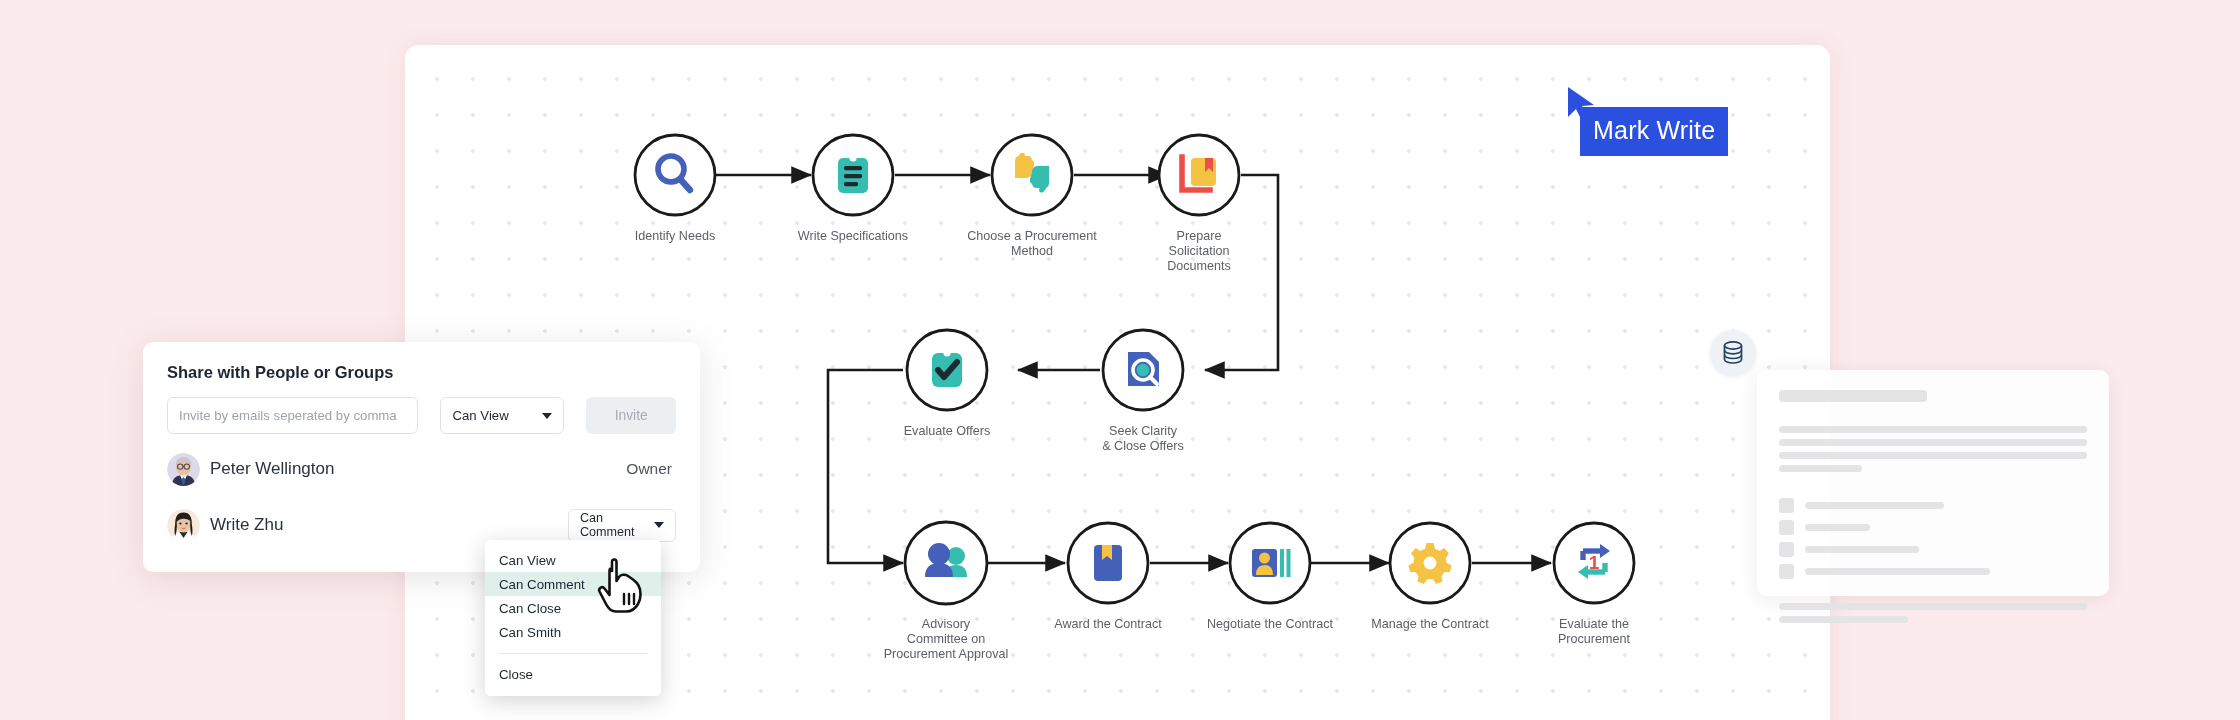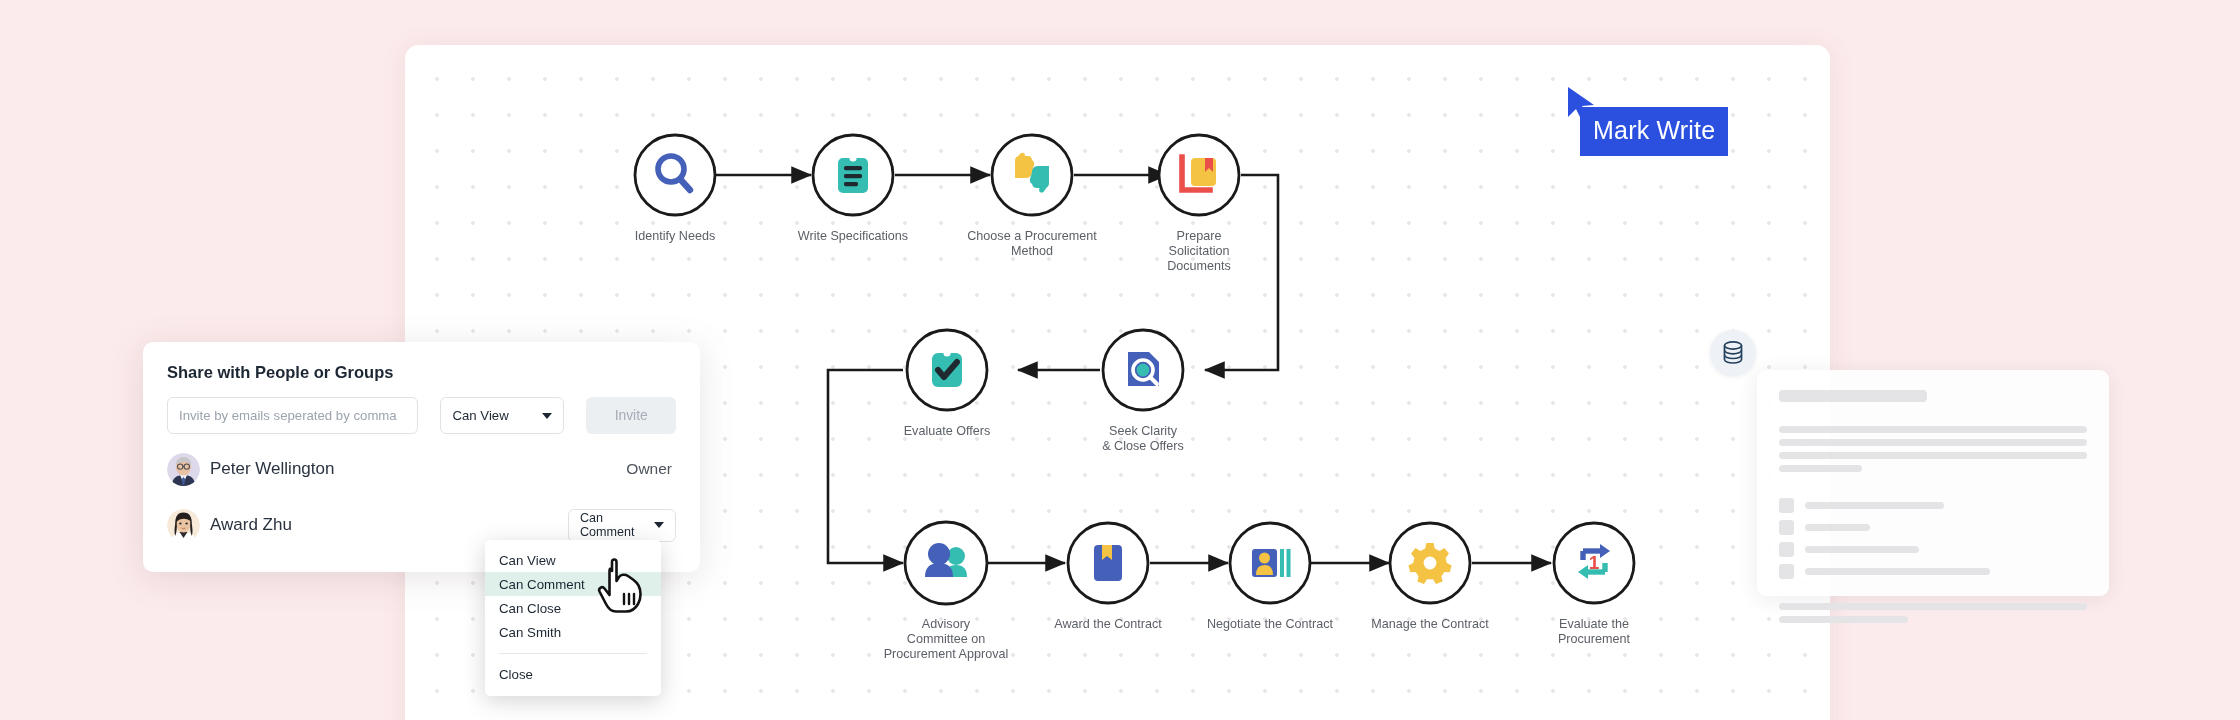--- a/index.html
+++ b/index.html
@@ -368,21 +368,21 @@
         <path d="M8.4,16 Q7.4,3.5 16.5,3.5 Q25.6,3.5 24.6,16 Q23.8,9.5 16.5,9.8 Q9.6,10.1 8.4,16 Z" fill="#241f1d"></path>
         <path d="M8.6,13 Q6.6,22 8.2,27 Q10.4,21 9.7,13 Z" fill="#241f1d"></path>
         <path d="M24.4,13 Q26.4,22 24.8,27 Q22.6,21 23.3,13 Z" fill="#241f1d"></path>
         <g fill="#2b2b2f">
             <ellipse cx="13.4" cy="14.6" rx="1.25" ry="1"></ellipse>
             <ellipse cx="19.6" cy="14.6" rx="1.25" ry="1"></ellipse>
           </g>
         <path d="M14.6,19 Q16.5,20.4 18.4,19" fill="none" stroke="#b4705e" stroke-width="1"></path>
       </svg>
     </div>
-    <span class="person-name">Award Zhu</span>
+    <span class="person-name">Write Zhu</span>
     <span class="person-right">
       <span id="olivia-perm" class="select-box">
         <span>Can Comment</span>
         <span class="caret"></span>
       </span>
     </span>
   </div>
 </div>
 
 <div id="perm-menu">

